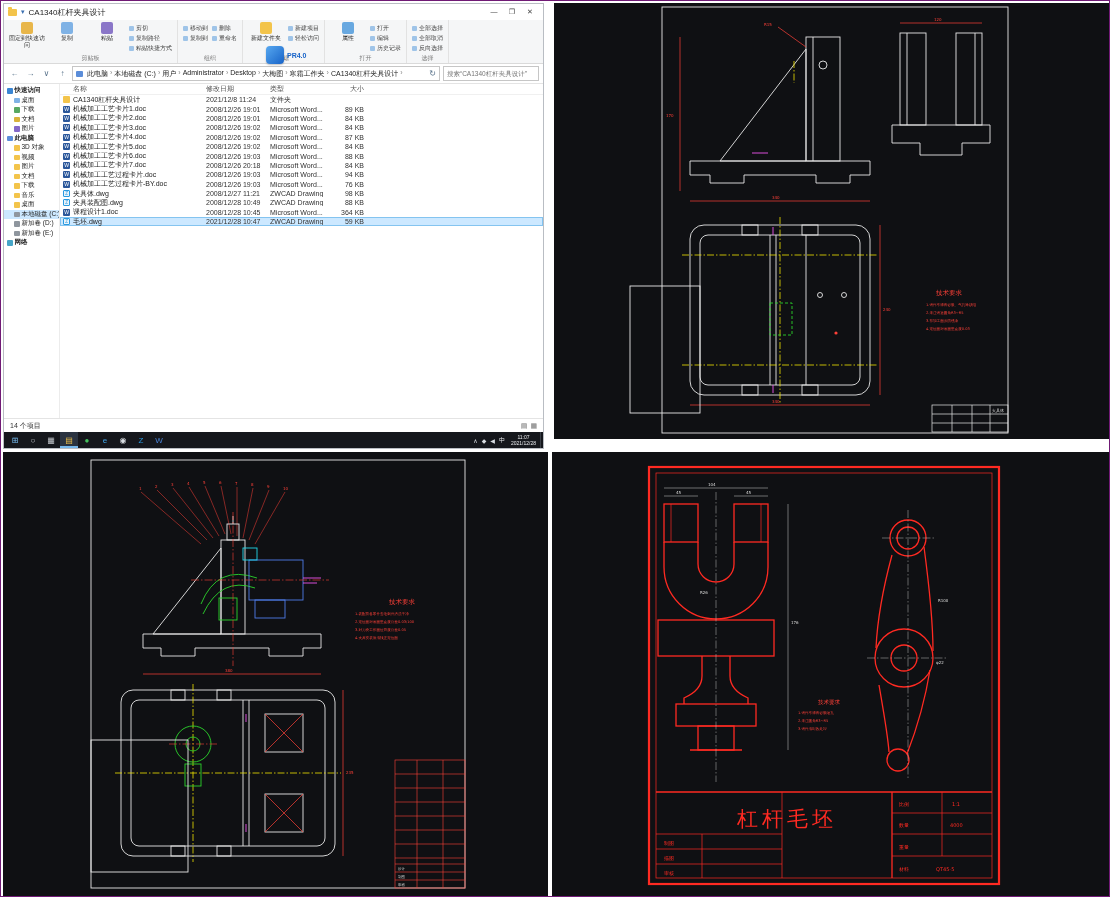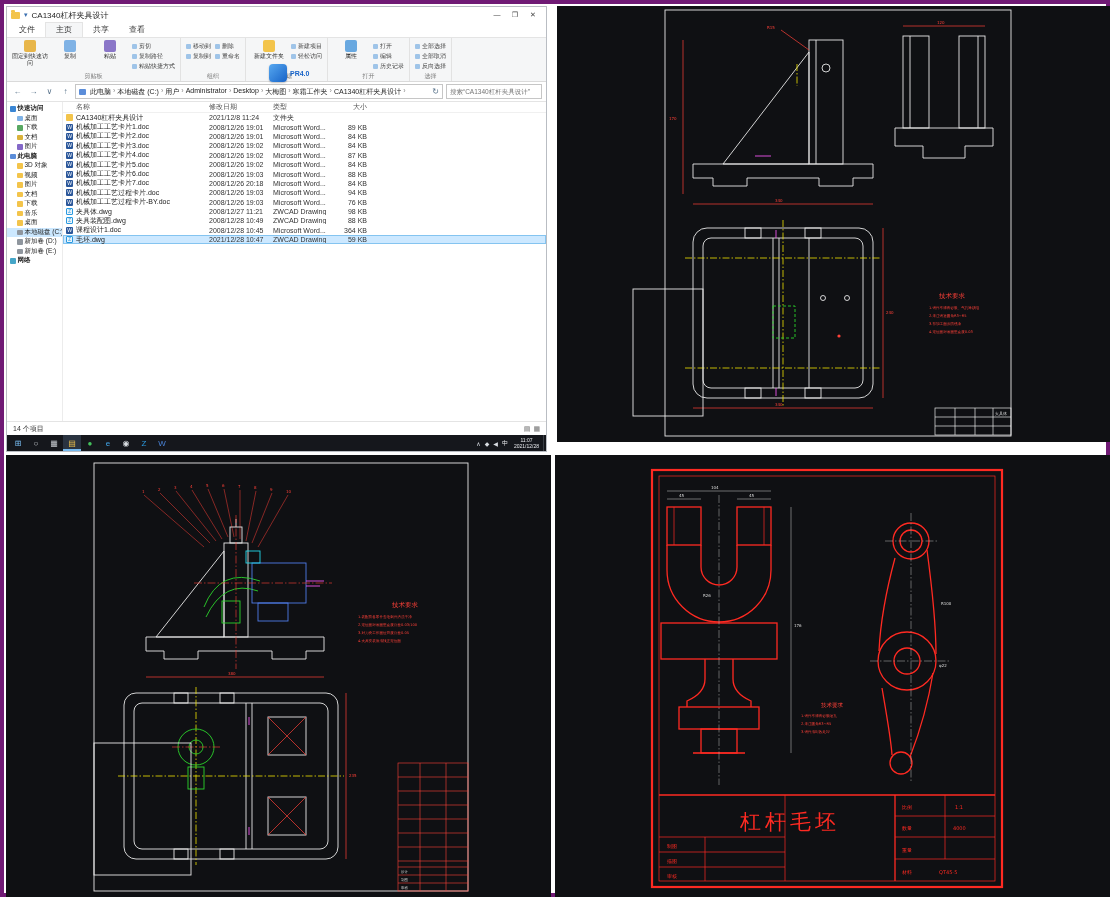--- a/index.html
+++ b/index.html
@@ -1,18 +1,18 @@
 <!DOCTYPE html>
 <html><head>
 <meta charset="utf-8">
 <style>
   *{margin:0;padding:0;box-sizing:border-box}
   html,body{width:1110px;height:897px}
   body{position:relative;background:#fff;font-family:"Liberation Sans",sans-serif;overflow:hidden}
-  .frame{position:absolute;inset:0;border:4px solid #701a75}
+  .frame{position:absolute;inset:0;border:1px solid #701a75}
   .q{position:absolute;overflow:hidden}
   #q-explorer{left:2px;top:2px;width:541px;height:446px;background:#fff;border:1px solid #b9bdc3;display:flex;flex-direction:column}
   #q-cad1{left:553px;top:2px;width:555px;height:436px;background:#0f1013}
   #q-cad2{left:2px;top:451px;width:545px;height:444px;background:#0f1013}
   #q-cad3{left:551px;top:451px;width:557px;height:444px;background:#0f1013}
 
   
   .titlebar{height:16px;display:flex;align-items:center;gap:4px;padding:0 4px;background:#fff;font-size:8px;color:#222}
   .tb-folder{width:9px;height:7px;background:#f3c44b;border-radius:1px;position:relative;flex:none}
   .tb-folder::before{content:"";position:absolute;top:-2px;left:0;width:4px;height:2px;background:#f3c44b;border-radius:1px 1px 0 0}
@@ -120,27 +120,20 @@
       <span class="tb-folder"></span>
       <span class="qat">▾</span>
       <span>CA1340杠杆夹具设计</span>
       <span class="win-controls">
         <span class="winbtn">—</span>
         <span class="winbtn">❐</span>
         <span class="winbtn close">✕</span>
       </span>
     </div>
 
-    <div class="tabs">
-
-    <div class="tab">文件</div>
-        <div class="tab active">主页</div>
-        <div class="tab">共享</div>
-        <div class="tab">查看</div>
-      </div>
 
     <div class="ribbon">
       <div class="rgroup">
         <div class="rbig">
           <span class="bi bi-pin"></span>
           <span class="rbig-lb">固定到快速访问</span>
         </div>
         <div class="rbig">
           <span class="bi bi-copy"></span>
           <span class="rbig-lb">复制</span>

